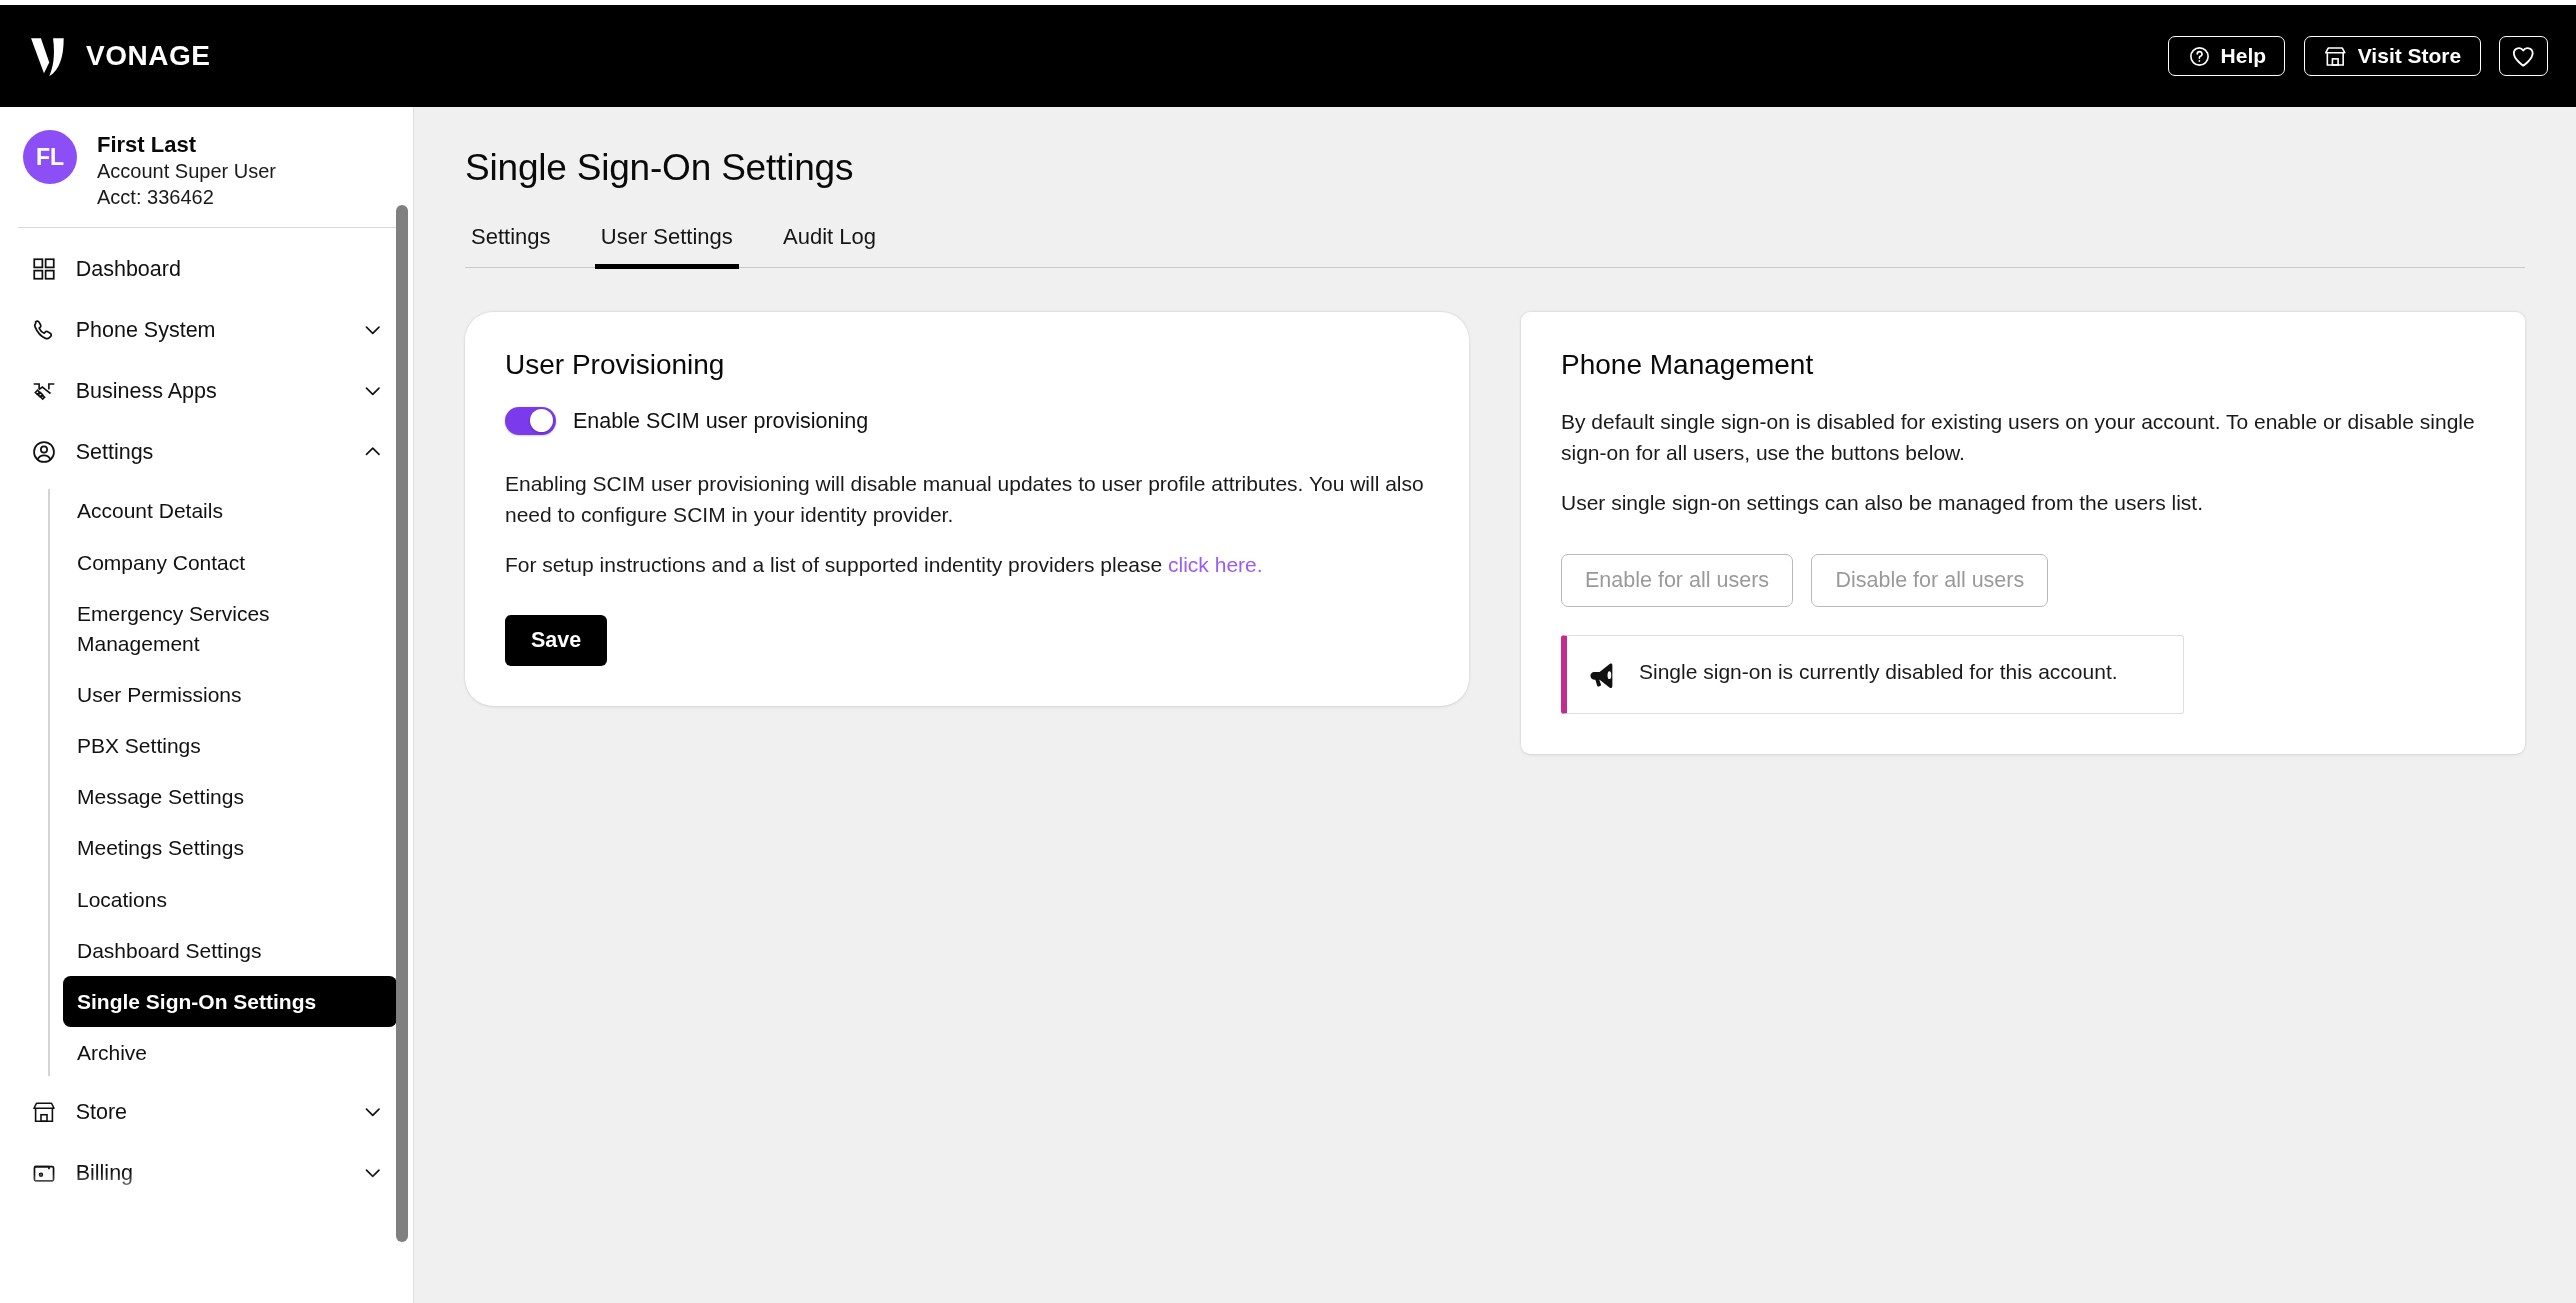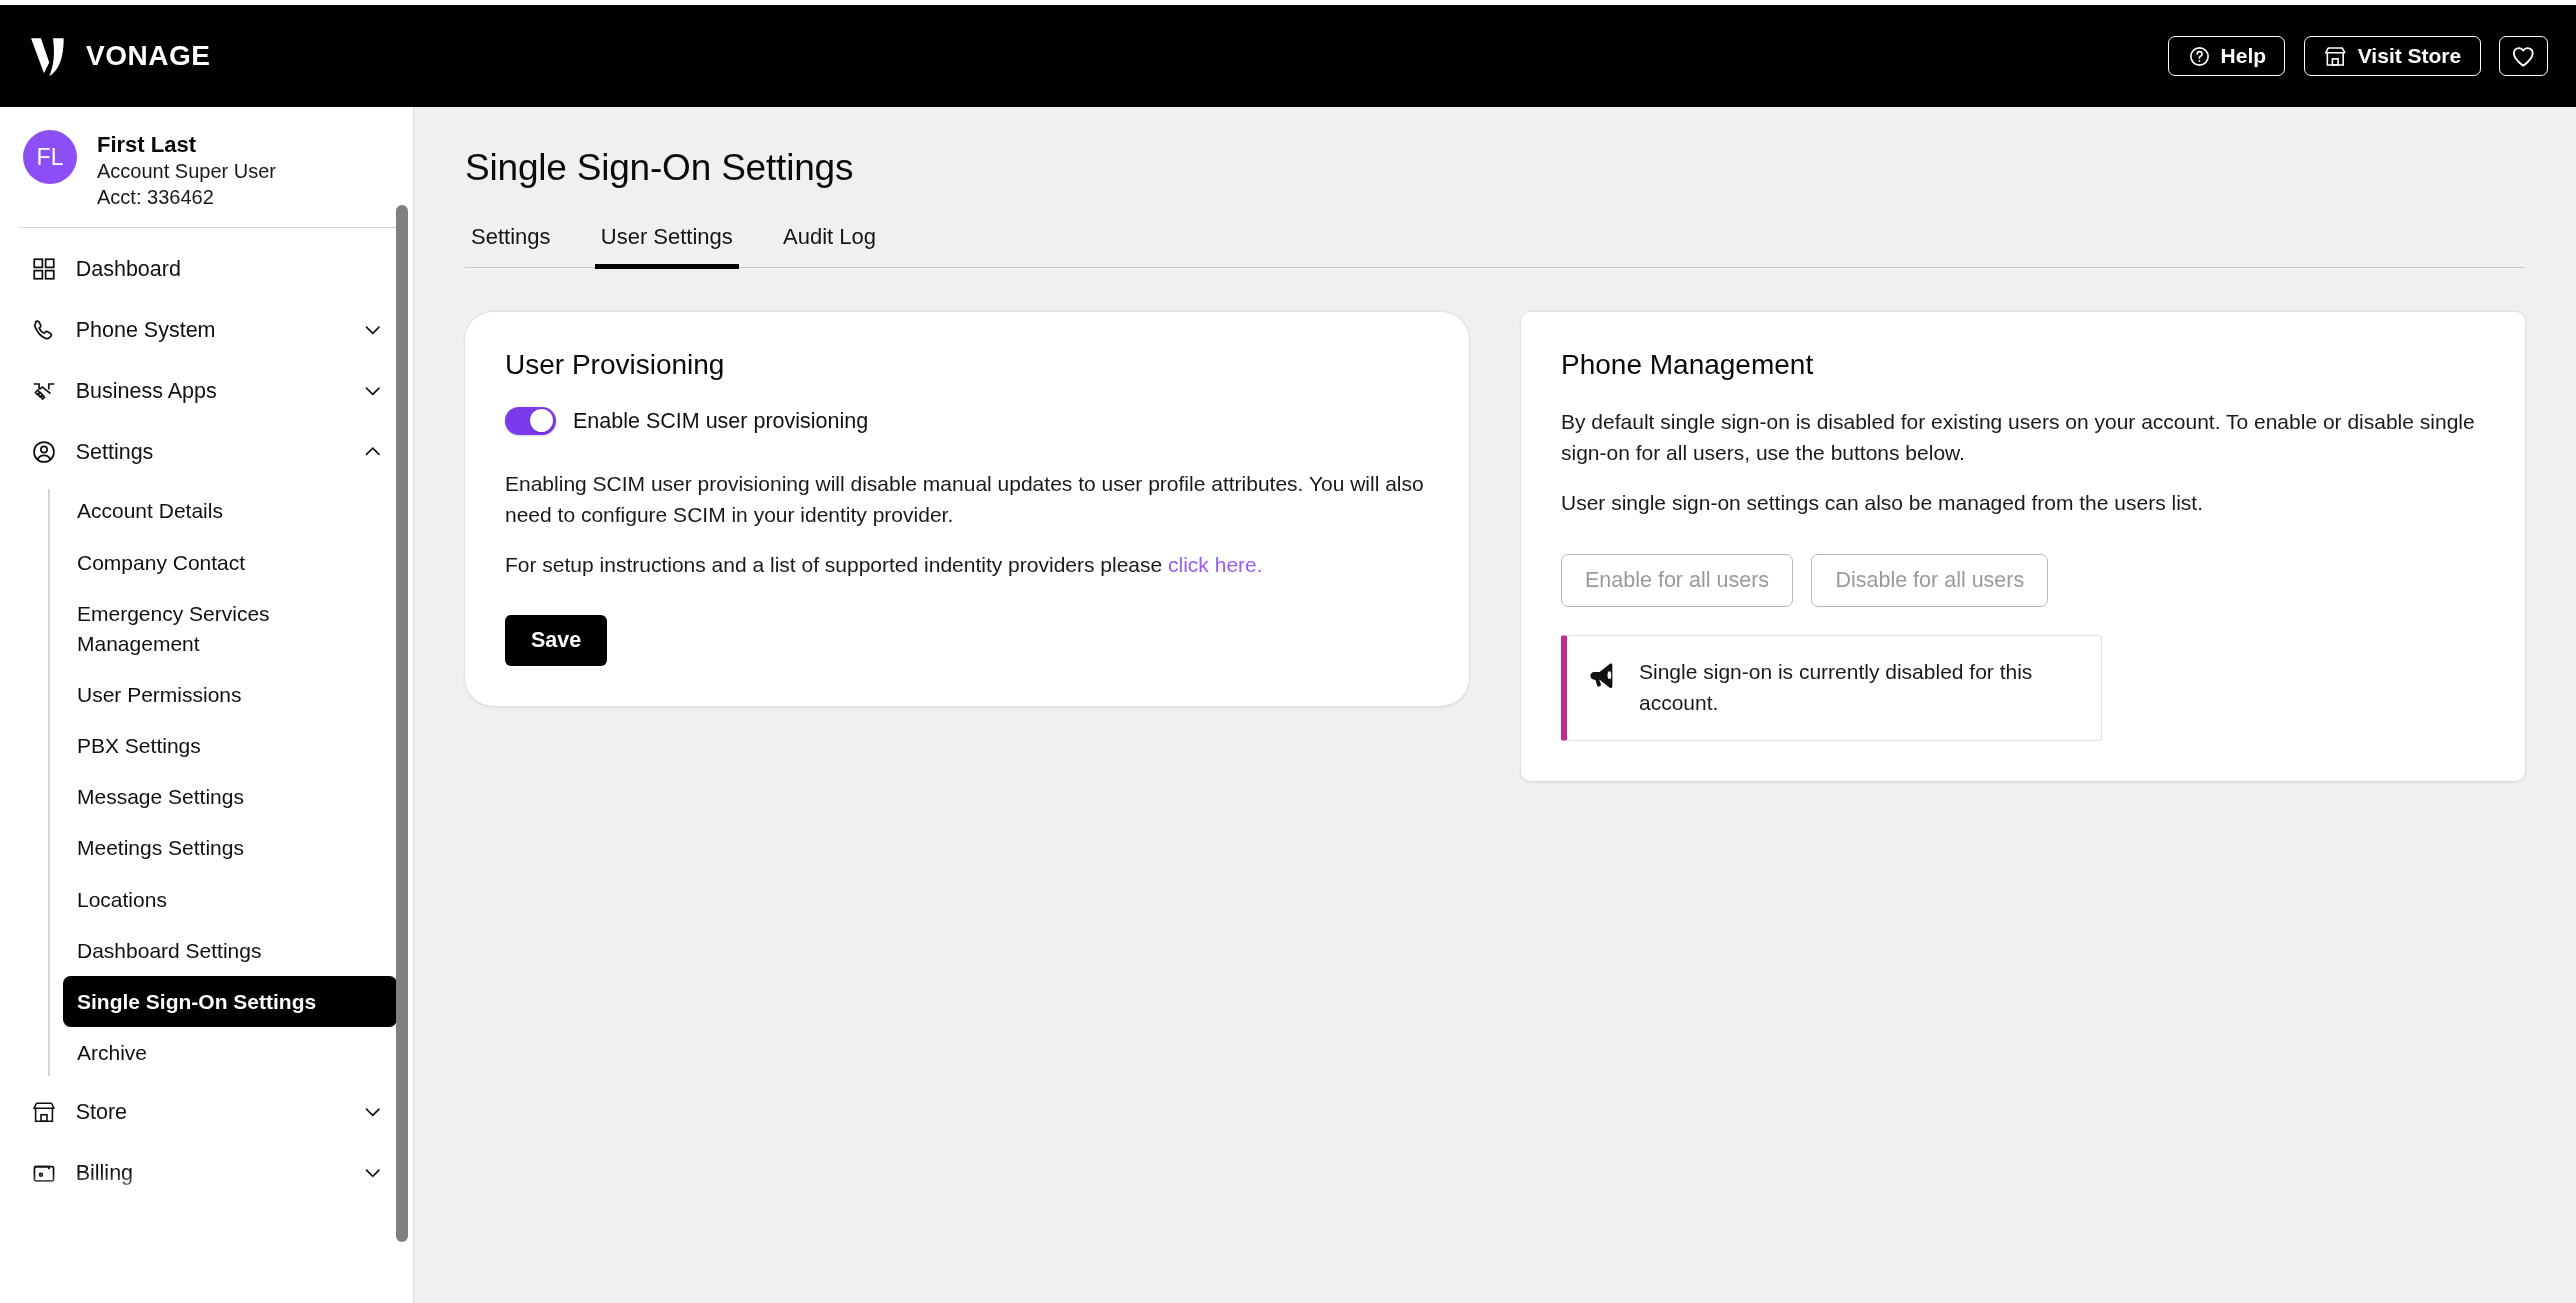--- a/index.html
+++ b/index.html
@@ -41,21 +41,21 @@
   #sidebar {
     position: absolute; top: 107px; left: 0; width: 414px; height: 1196px;
     background: #ffffff; border-right: 0.8px solid #e0e0e0;
     overflow: hidden;
   }
   #sidebar-inner { position: relative; width: 414px; }
   #profile { padding: 23px 23px 0 23px; display: flex; align-items: flex-start; }
   #avatar {
     width: 54px; height: 54px; border-radius: 50%;
     background: #8B4FF5; color: #fff;
-    font-size: 23px; font-weight: 400;
+    font-size: 23px; font-weight: 700;
     display: flex; align-items: center; justify-content: center;
     flex: none;
     text-align: center;
   }
   #profile-text { margin-left: 20px; padding-top: 1.5px; }
   #profile-name { font-size: 22px; font-weight: 700; color: #0a0a0a; line-height: 1.18; }
   #profile-role { font-size: 20px; color: #1a1a1a; line-height: 1.28; margin-top: 1.5px; }
   #profile-acct { font-size: 20px; color: #1a1a1a; line-height: 1.28; }
   #profile-divider {
     margin: 17px 18.4px 0 18.4px; height: 0.8px; background: #d9d9d9;
@@ -157,21 +157,21 @@
   }
 
   #mgmt-buttons { display: flex; gap: 18.4px; margin-top: 35px; }
   .btn-outline-disabled {
     background: #fff; color: #9a9a9a; border: 1.2px solid #b9b9b9;
     border-radius: 7px; padding: 13px 23px; font-size: 21.5px;
     font-family: "Liberation Sans", sans-serif; cursor: default;
   }
 
   #alert {
-    margin-top: 28px; width: 541px;
+    margin-top: 28px; width: 623px;
     border: 0.8px solid #dedede; border-left: 6.1px solid #C42B8F;
     border-radius: 3.1px; background: #fff;
     display: flex; align-items: flex-start; padding: 21.5px 23px 21.5px 20px;
   }
   #alert .alert-icon { flex: none; margin-top: 3.1px; }
   #alert .alert-text {
     font-size: 21px; line-height: 1.46; color: #1a1a1a; margin-left: 20px;
   }
 </style>
 </head>

